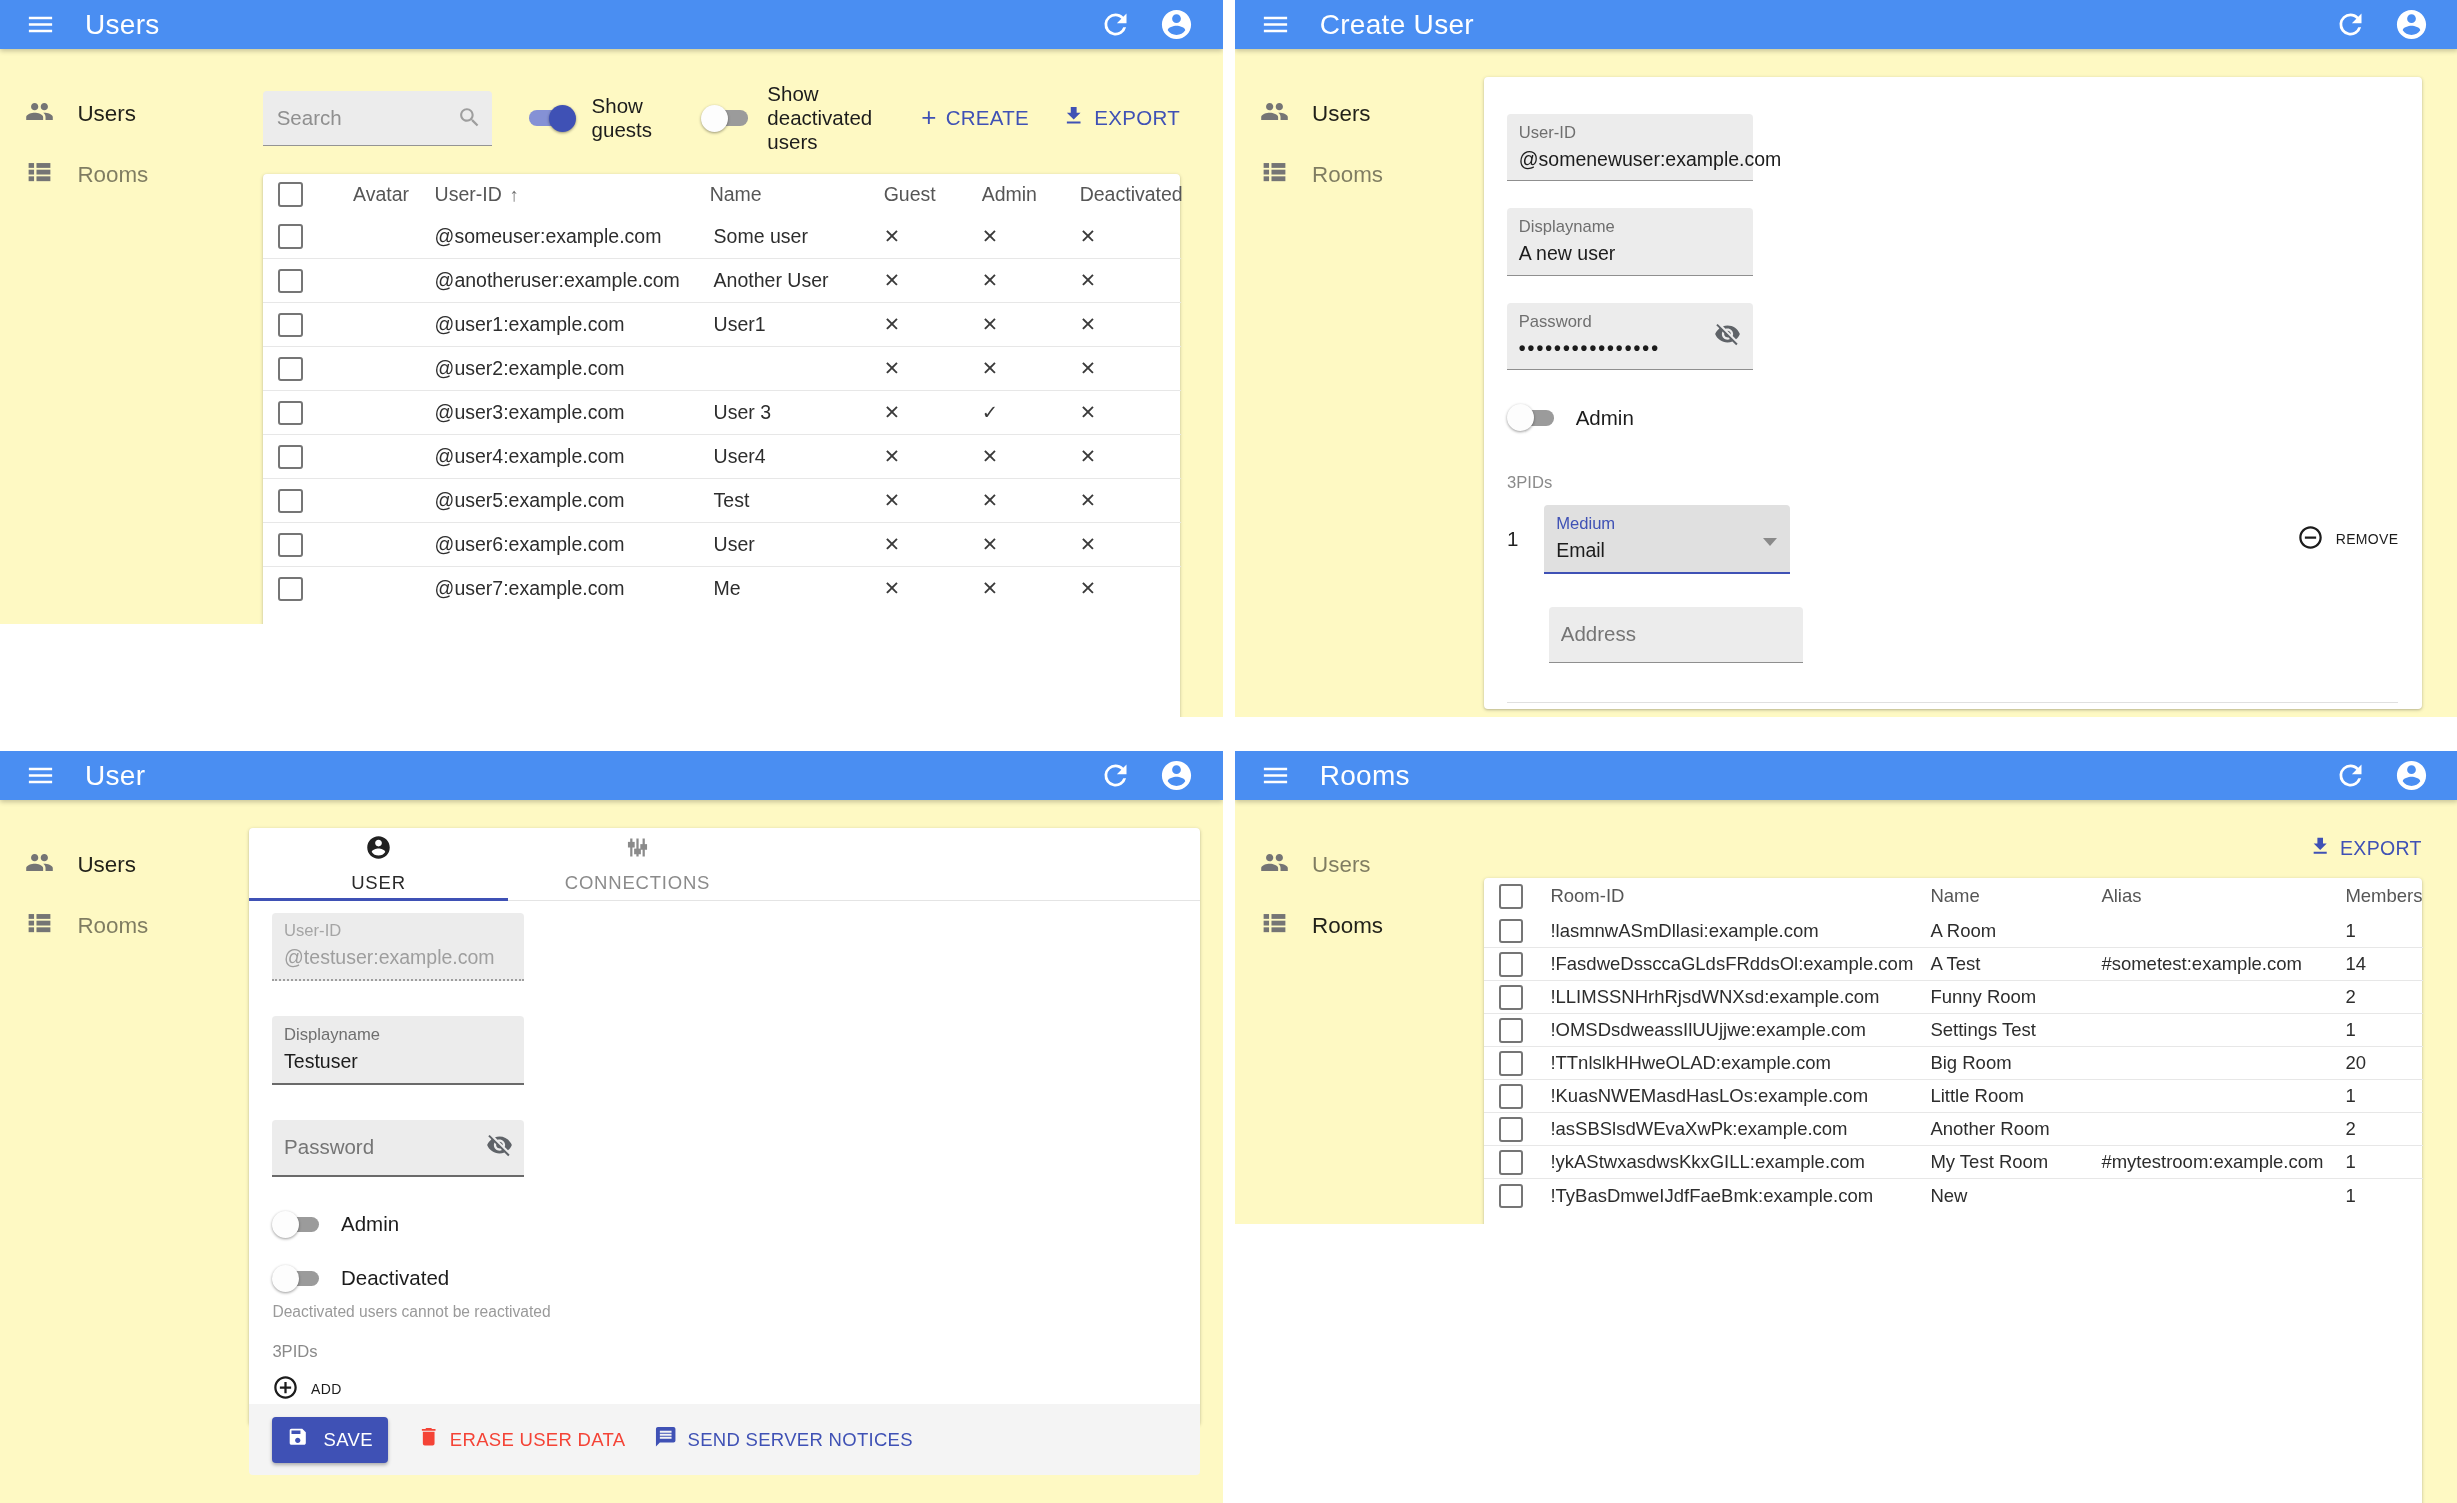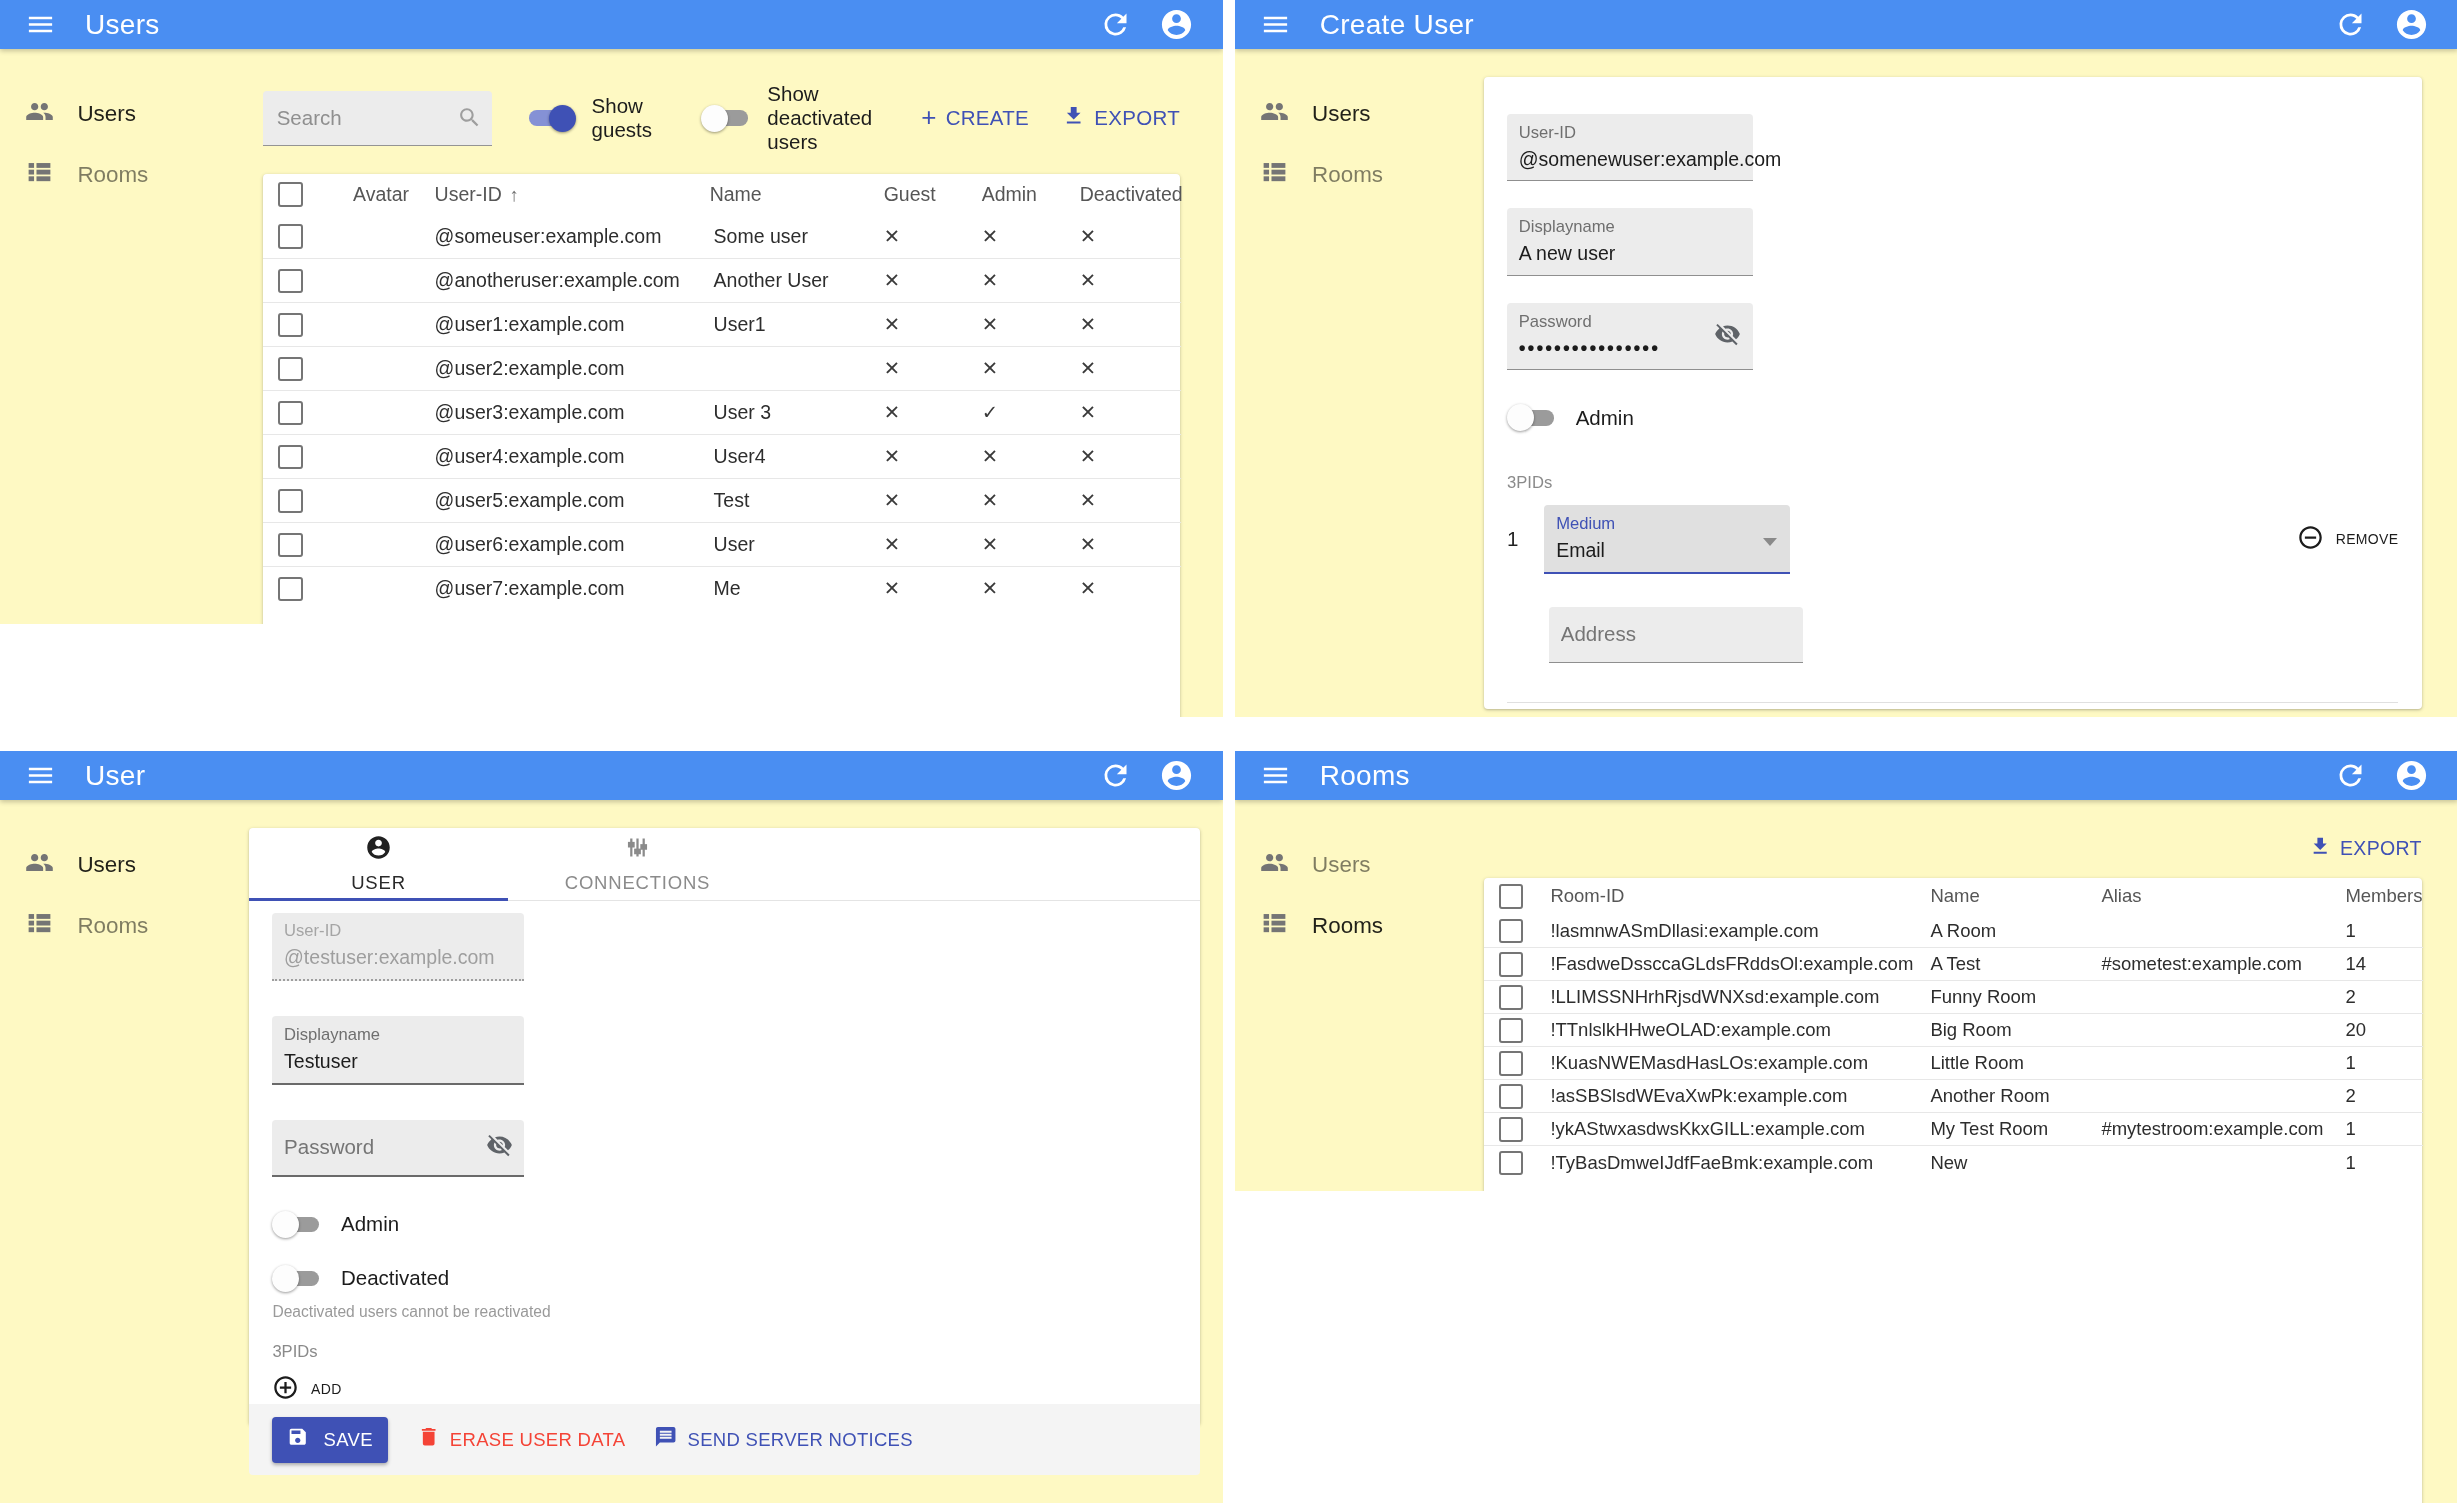--- a/index.html
+++ b/index.html
@@ -654,20 +654,27 @@
                 </tr>
                 <tr>
                   <td class="cb-cell"><span class="checkbox"></span></td>
                   <td class="room-id-cell">!LLIMSSNHrhRjsdWNXsd:example.com</td>
                   <td class="room-name-cell">Funny Room</td>
                   <td class="room-alias-cell"></td>
                   <td class="members-cell">2</td>
                 </tr>
                 <tr>
                   <td class="cb-cell"><span class="checkbox"></span></td>
+                  <td class="room-id-cell">!OMSDsdweassIlUUjjwe:example.com</td>
+                  <td class="room-name-cell">Settings Test</td>
+                  <td class="room-alias-cell"></td>
+                  <td class="members-cell">1</td>
+                </tr>
+                <tr>
+                  <td class="cb-cell"><span class="checkbox"></span></td>
                   <td class="room-id-cell">!TTnlslkHHweOLAD:example.com</td>
                   <td class="room-name-cell">Big Room</td>
                   <td class="room-alias-cell"></td>
                   <td class="members-cell">20</td>
                 </tr>
                 <tr>
                   <td class="cb-cell"><span class="checkbox"></span></td>
                   <td class="room-id-cell">!KuasNWEMasdHasLOs:example.com</td>
                   <td class="room-name-cell">Little Room</td>
                   <td class="room-alias-cell"></td>

